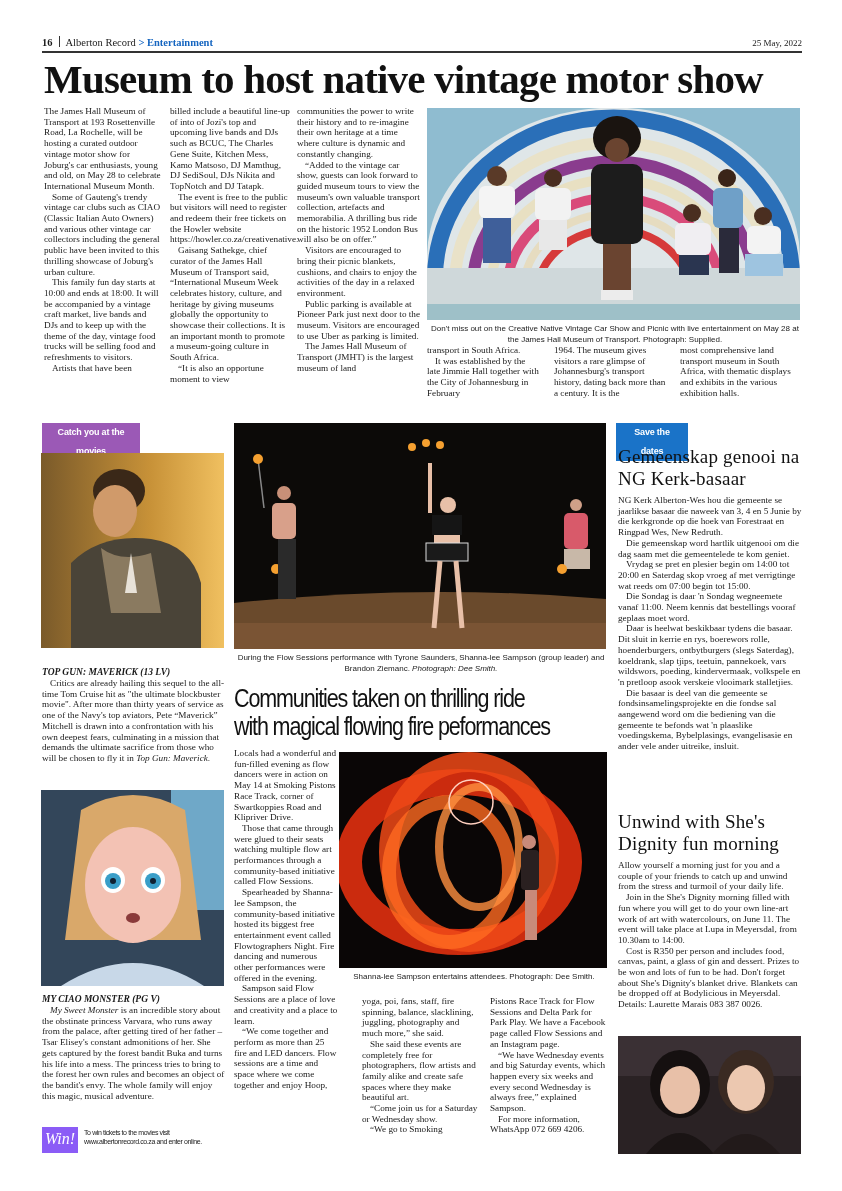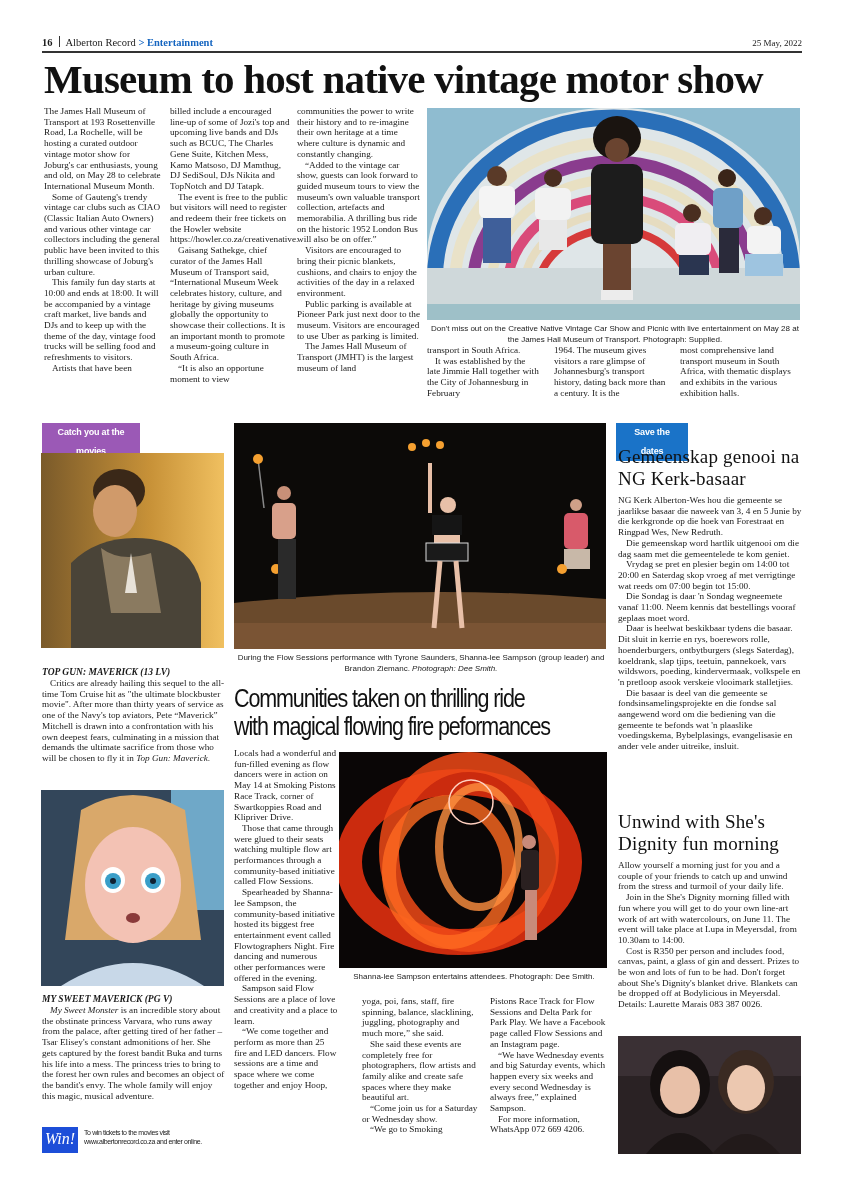--- a/index.html
+++ b/index.html
@@ -32,21 +32,21 @@
   
   .tag { font-family: "Liberation Sans", "DejaVu Sans", sans-serif; font-weight: bold; color: #fff; font-size: 9px; line-height: 19px; padding: 0 6px; letter-spacing: -0.2px; text-align: center; }
   .tag-purple { background: #9b59b6; }
   .tag-blue { background: #1a73c8; }
 
   .sub-head-sans { font-family: "Liberation Sans", "DejaVu Sans", sans-serif; font-size: 25px; line-height: 28px; letter-spacing: -1.3px; color: #111; transform: scaleX(0.86); transform-origin: left top; white-space: nowrap; }
   .sub-head-serif { font-family: "Liberation Serif", serif; font-size: 19px; line-height: 22px; color: #111; letter-spacing: 0.2px; }
 
   .movie-title { font-weight: bold; font-style: italic; font-size: 9.5px; line-height: 11px; }
 
-  .win-badge { background: #1d4ed8; color: #fff; font-style: italic; font-family: "Liberation Serif", serif; font-size: 16px; line-height: 24px; text-align: center; }
+  .win-badge { background: #8b5cf6; color: #fff; font-style: italic; font-family: "Liberation Serif", serif; font-size: 16px; line-height: 24px; text-align: center; }
   .win-text { font-family: "Liberation Sans", "DejaVu Sans", sans-serif; font-size: 7px; line-height: 9px; letter-spacing: -0.4px; color: #222; }
 </style>
 </head>
 <body>
 
 <div class="abs folio">
   <span class="num">16</span><span class="sep"></span><span>Alberton Record</span>
   <span class="section">&gt;</span>
   <span class="section">Entertainment</span>
   <span class="date">25 May, 2022</span>
@@ -55,21 +55,21 @@
 
 <h1 class="abs headline-main">Museum to host native vintage motor show</h1>
 
 <div class="abs col" style="left:44px; top:106px; width:118px;">
   <p>The James Hall Museum of Transport at 193 Rosettenville Road, La Rochelle, will be hosting a curated outdoor vintage motor show for Joburg's car enthusiasts, young and old, on May 28 to celebrate International Museum Month.</p>
   <p>Some of Gauteng's trendy vintage car clubs such as CIAO (Classic Italian Auto Owners) and various other vintage car collectors including the general public have been invited to this thrilling showcase of Joburg's urban culture.</p>
   <p>This family fun day starts at 10:00 and ends at 18:00. It will be accompanied by a vintage craft market, live bands and DJs and to keep up with the theme of the day, vintage food trucks will be selling food and refreshments to visitors.</p>
   <p>Artists that have been</p>
 </div>
 <div class="abs col" style="left:170px; top:106px; width:120px;">
-  <p class="noindent">billed include a encouraged line-up of some of Jozi's top and upcoming live bands and DJs such as BCUC, The Charles Gene Suite, Kitchen Mess, Kamo Matsoso, DJ Mamthug, DJ SediSoul, DJs Nikita and TopNotch and DJ Tatapk.</p>
+  <p class="noindent">billed include a beautiful line-up of into of Jozi's top and upcoming live bands and DJs such as BCUC, The Charles Gene Suite, Kitchen Mess, Kamo Matsoso, DJ Mamthug, DJ SediSoul, DJs Nikita and TopNotch and DJ Tatapk.</p>
   <p>The event is free to the public but visitors will need to register and redeem their free tickets on the Howler website https://howler.co.za/creativenative.</p>
   <p>Gaisang Sathekge, chief curator of the James Hall Museum of Transport said, “International Museum Week celebrates history, culture, and heritage by giving museums globally the opportunity to showcase their collections. It is an important month to promote a museum-going culture in South Africa.</p>
   <p>“It is also an opportune moment to view</p>
 </div>
 <div class="abs col" style="left:297px; top:106px; width:124px;">
   <p class="noindent">communities the power to write their history and to re-imagine their own heritage at a time where culture is dynamic and constantly changing.</p>
   <p>“Added to the vintage car show, guests can look forward to guided museum tours to view the museum's own valuable transport collection, artefacts and memorabilia. A thrilling bus ride on the historic 1952 London Bus will also be on offer.”</p>
   <p>Visitors are encouraged to bring their picnic blankets, cushions, and chairs to enjoy the activities of the day in a relaxed environment.</p>
   <p>Public parking is available at Pioneer Park just next door to the museum. Visitors are encouraged to use Uber as parking is limited.</p>
   <p>The James Hall Museum of Transport (JMHT) is the largest museum of land</p>
@@ -162,21 +162,21 @@
     <circle cx="72" cy="91" r="8" fill="#3a9ec8"></circle>
     <circle cx="112" cy="91" r="8" fill="#3a9ec8"></circle>
     <circle cx="72" cy="91" r="3" fill="#102030"></circle>
     <circle cx="112" cy="91" r="3" fill="#102030"></circle>
     <ellipse cx="92" cy="128" rx="7" ry="5" fill="#8a3a3a"></ellipse>
     <path d="M20 196 Q92 150 163 196 Z" fill="#c8d8e8"></path>
   </svg>
 </div>
 
 <div class="abs" style="left:42px; top:994px; width:184px;">
-  <div class="movie-title">MY SWEET MAVERICK (PG V)</div>
+  <div class="movie-title">MY CIAO MONSTER (PG V)</div>
   <div class="col" style="text-indent:8px;"><i>My Sweet Monster</i><span> is an incredible story about the obstinate princess Varvara, who runs away from the palace, after getting tired of her father – Tsar Elisey's constant admonitions of her. She gets captured by the forest bandit Buka and turns his life into a mess. The princess tries to bring to the forest her own rules and becomes an object of the bandit's envy. The whole family will enjoy this magic, musical adventure.</span></div>
 </div>
 
 <div class="abs win-badge" style="left:42px; top:1127px; width:36px; height:26px;">Win!</div>
 <div class="abs win-text" style="left:84px; top:1128px; width:140px;">To win tickets to the movies visit www.albertonrecord.co.za and enter online.</div>
 
 <div class="abs photo" style="left:234px; top:423px; width:372px; height:226px;">
   <svg width="372" height="226" viewBox="0 0 372 226">
     <rect width="372" height="226" fill="#0c0a08"></rect>
     <path d="M0 180 Q186 160 372 176 L372 226 L0 226 Z" fill="#6a4a2c"></path>

